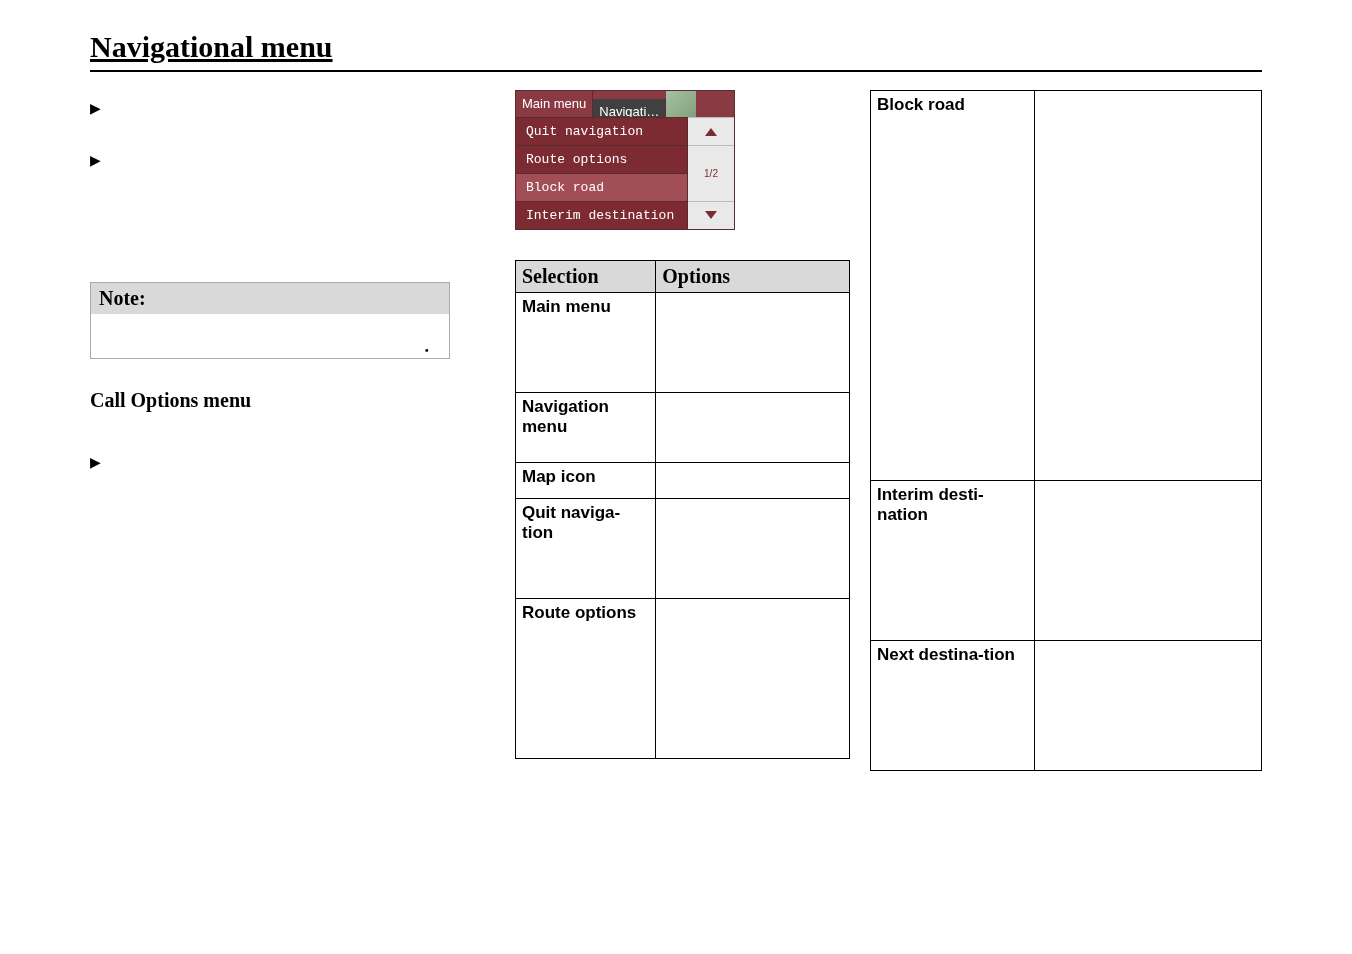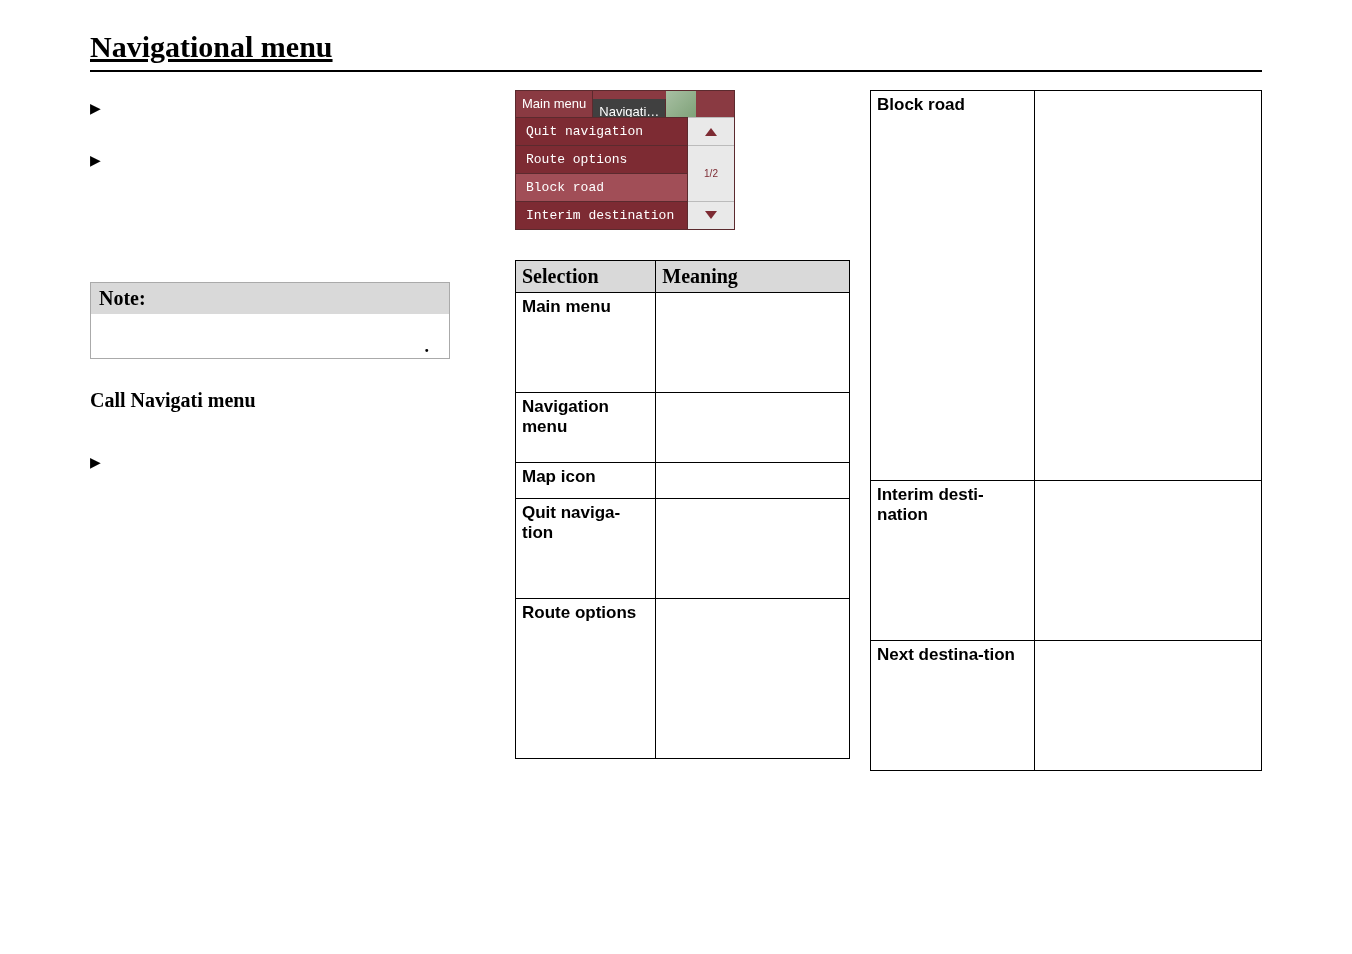--- a/index.html
+++ b/index.html
@@ -193,21 +193,21 @@
       <span class="bullet">▶</span>
     </div>
 
     <div class="note-box">
       <div class="note-head">Note:</div>
       <div class="note-body">
         <span class="dot">.</span>
       </div>
     </div>
 
-    <div class="sub-heading">Call Navigati menu</div>
+    <div class="sub-heading">Call Options menu</div>
 
     <div class="bullet-row">
       <span class="bullet">▶</span>
     </div>
   </div>
 
   <div class="col col2">
 
     <div class="device">
       <div class="device-tabs">
@@ -231,21 +231,21 @@
               <span class="tri-down"></span>
             </div>
         </div>
       </div>
     </div>
 
     <table class="info-table">
       <tbody>
           <tr>
         <th>Selection</th>
-        <th>Meaning</th>
+        <th>Options</th>
       </tr>
       <tr class="row-h1">
         <td class="sel">Main menu</td>
         <td class="meaning"></td>
       </tr>
       <tr class="row-h2">
         <td class="sel">Navigation menu</td>
         <td class="meaning"></td>
       </tr>
       <tr class="row-h3">

